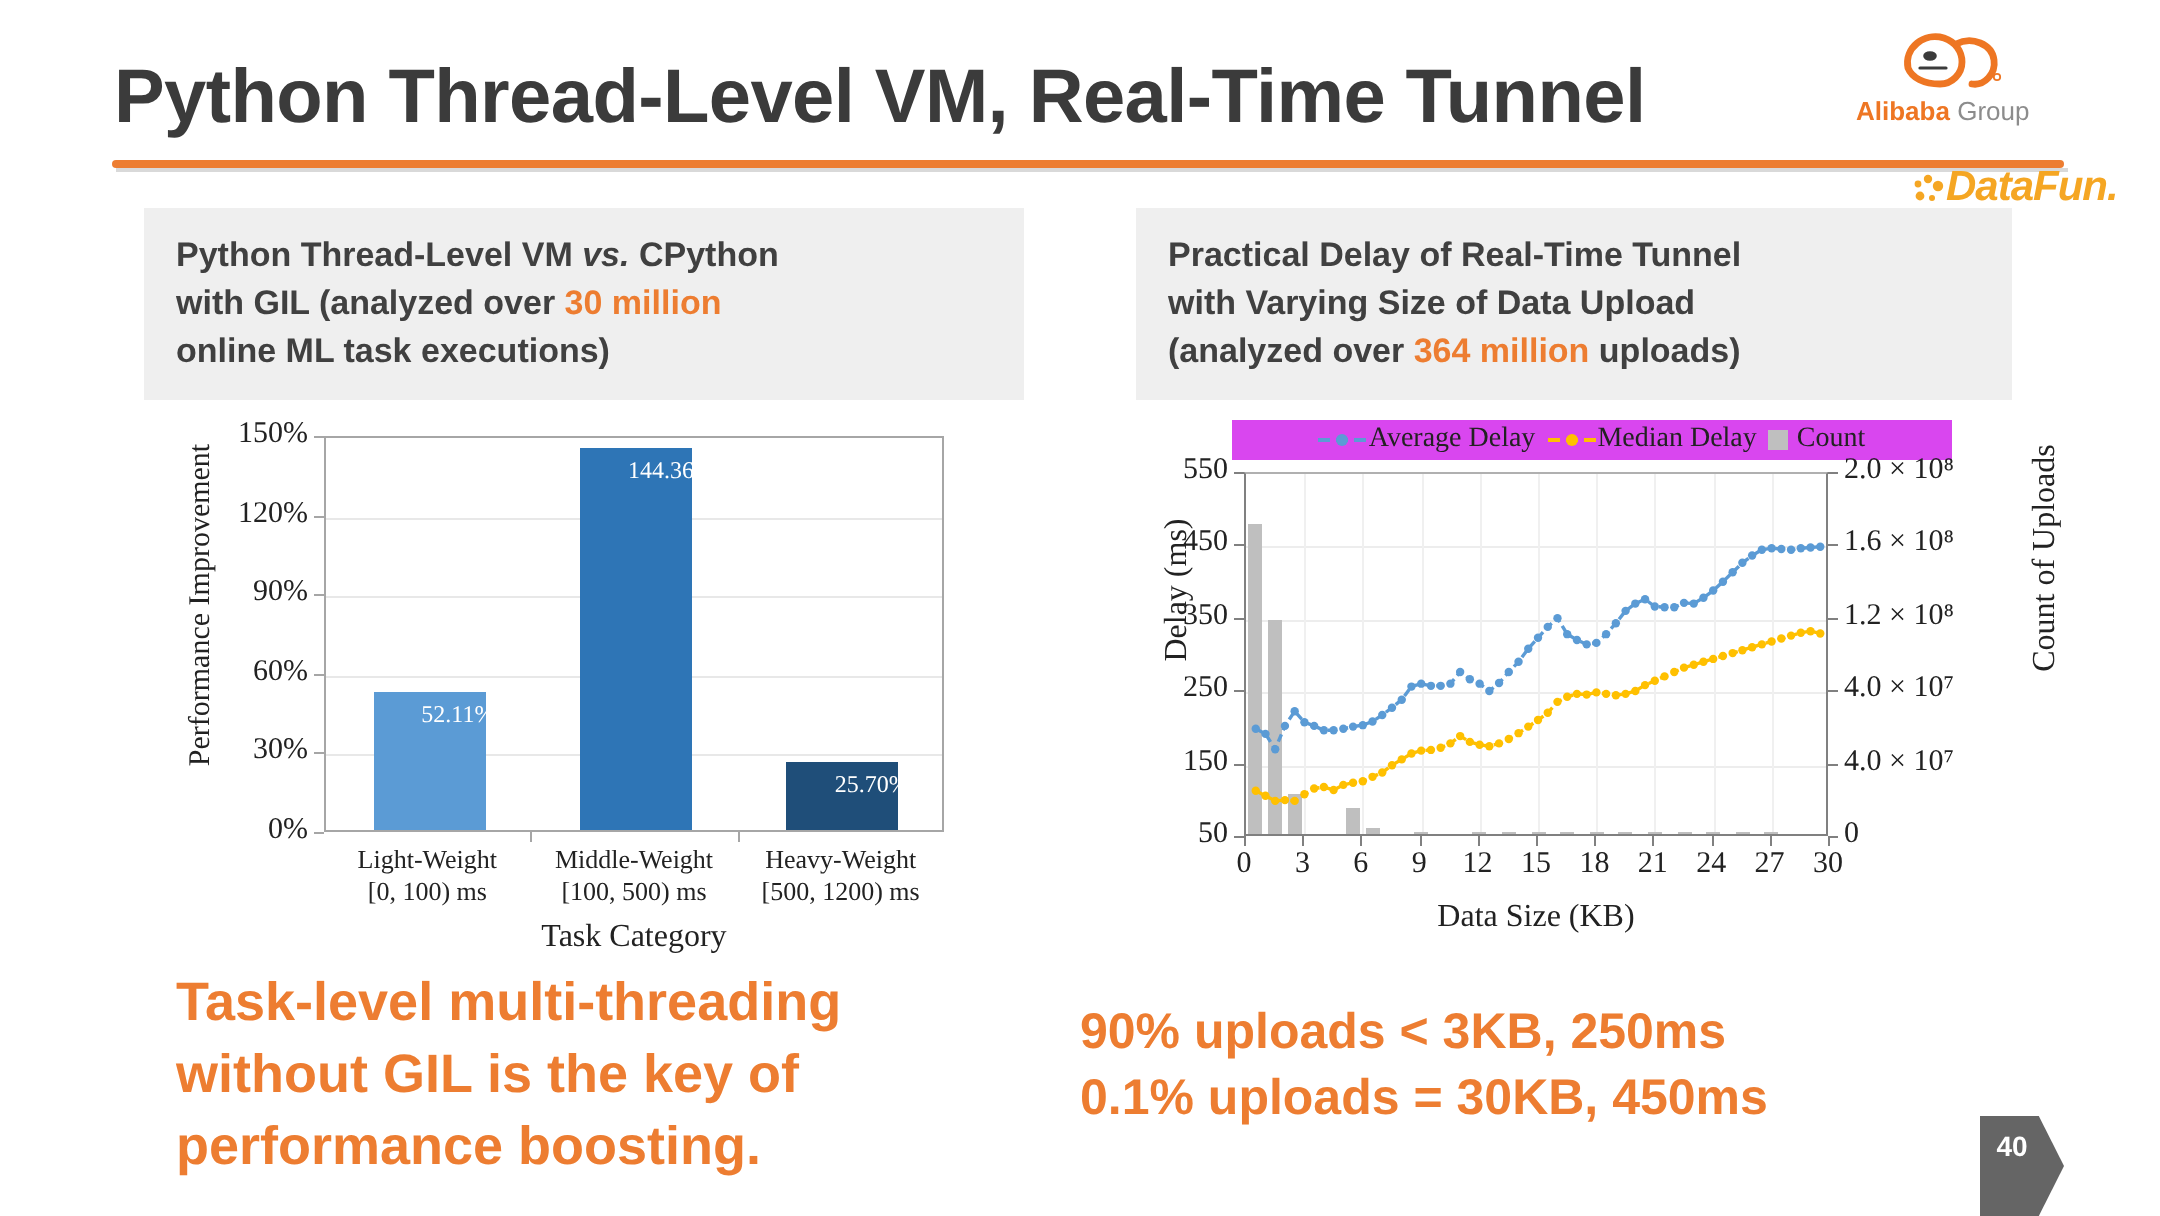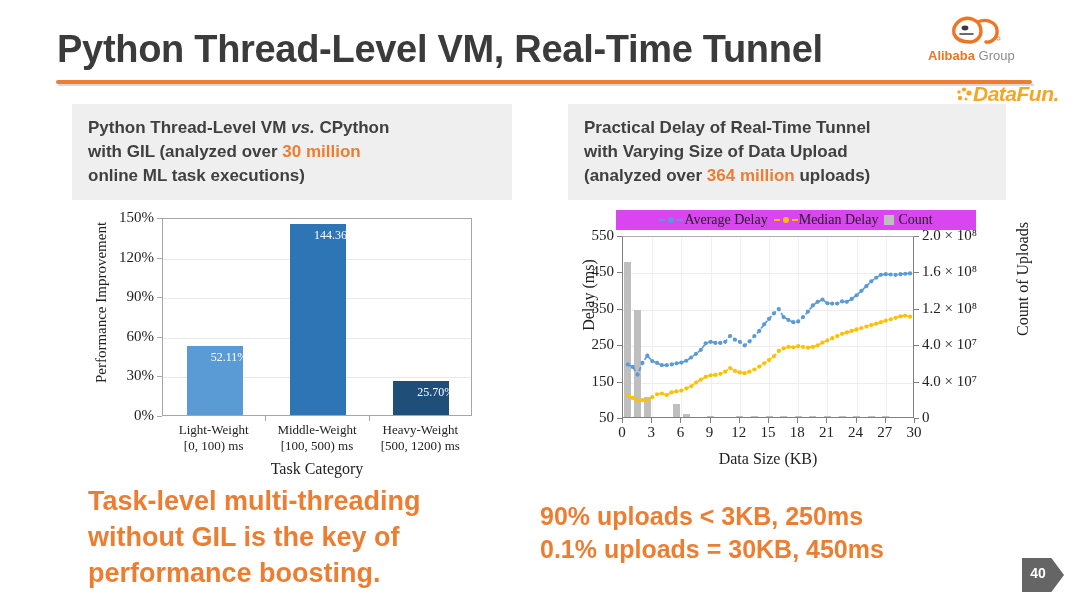--- a/index.html
+++ b/index.html
@@ -147,21 +147,21 @@
 
   
   .takeaway {
     position:absolute; color:#ED7D31; font-weight:bold; line-height:1.33;
   }
   #take-left  { left:88px;  top:484px; width:420px; font-size:27px; }
   #take-right { left:540px; top:500px; width:470px; font-size:25px; }
 
   
   #slide-num {
-    position:absolute; left:1022px; top:558px; width:42px; height:34px;
+    position:absolute; left:990px; top:558px; width:42px; height:50px;
   }
   #slide-num .tag {
     position:absolute; inset:0; background:#656565;
     clip-path:polygon(0 0, 70% 0, 100% 50%, 70% 100%, 0 100%);
   }
   #slide-num .txt {
     position:absolute; left:0; top:7px; width:32px; text-align:center;
     color:#ffffff; font-size:14px; font-weight:bold;
   }
 </style>

